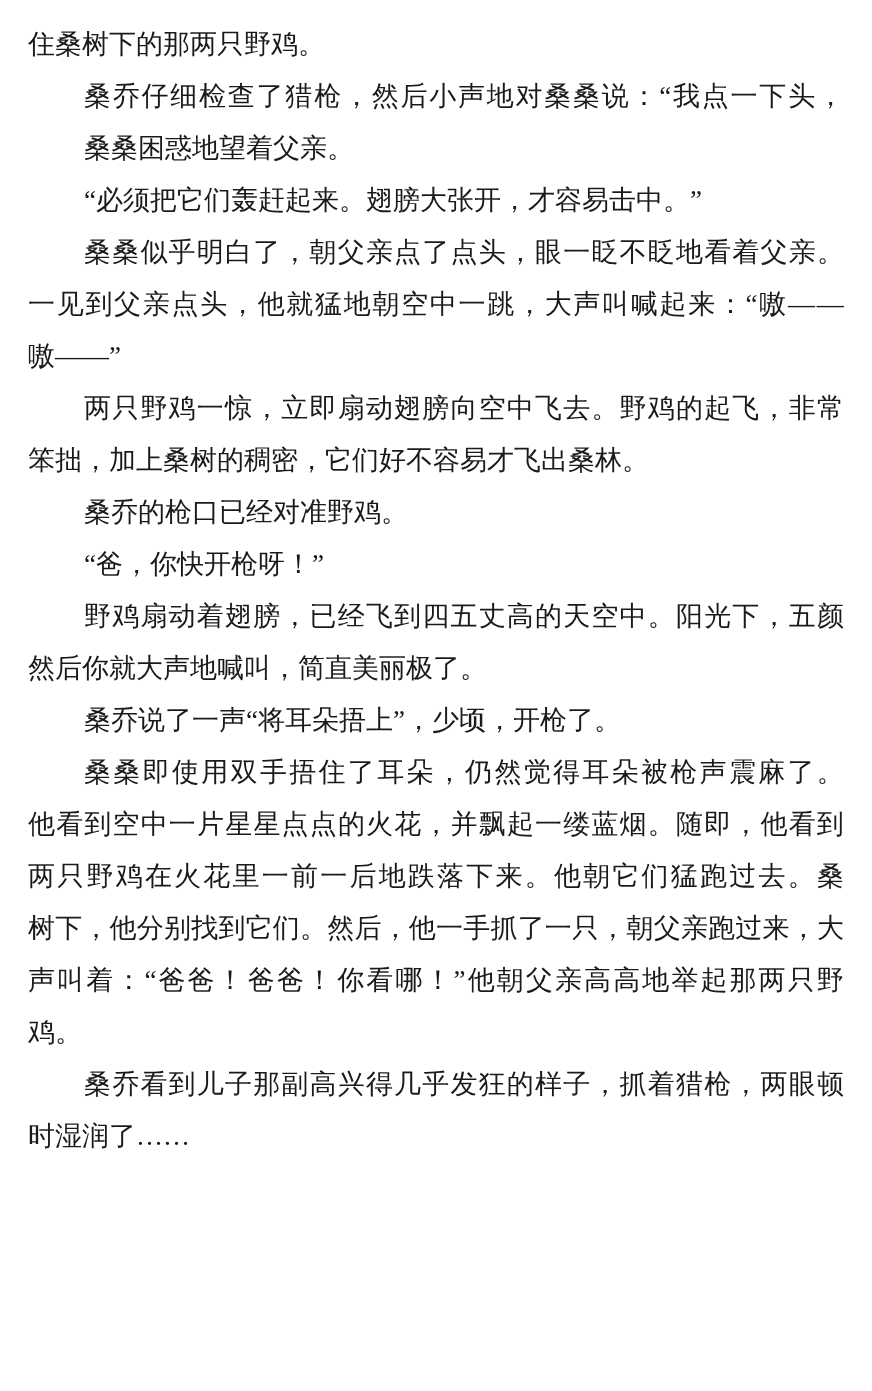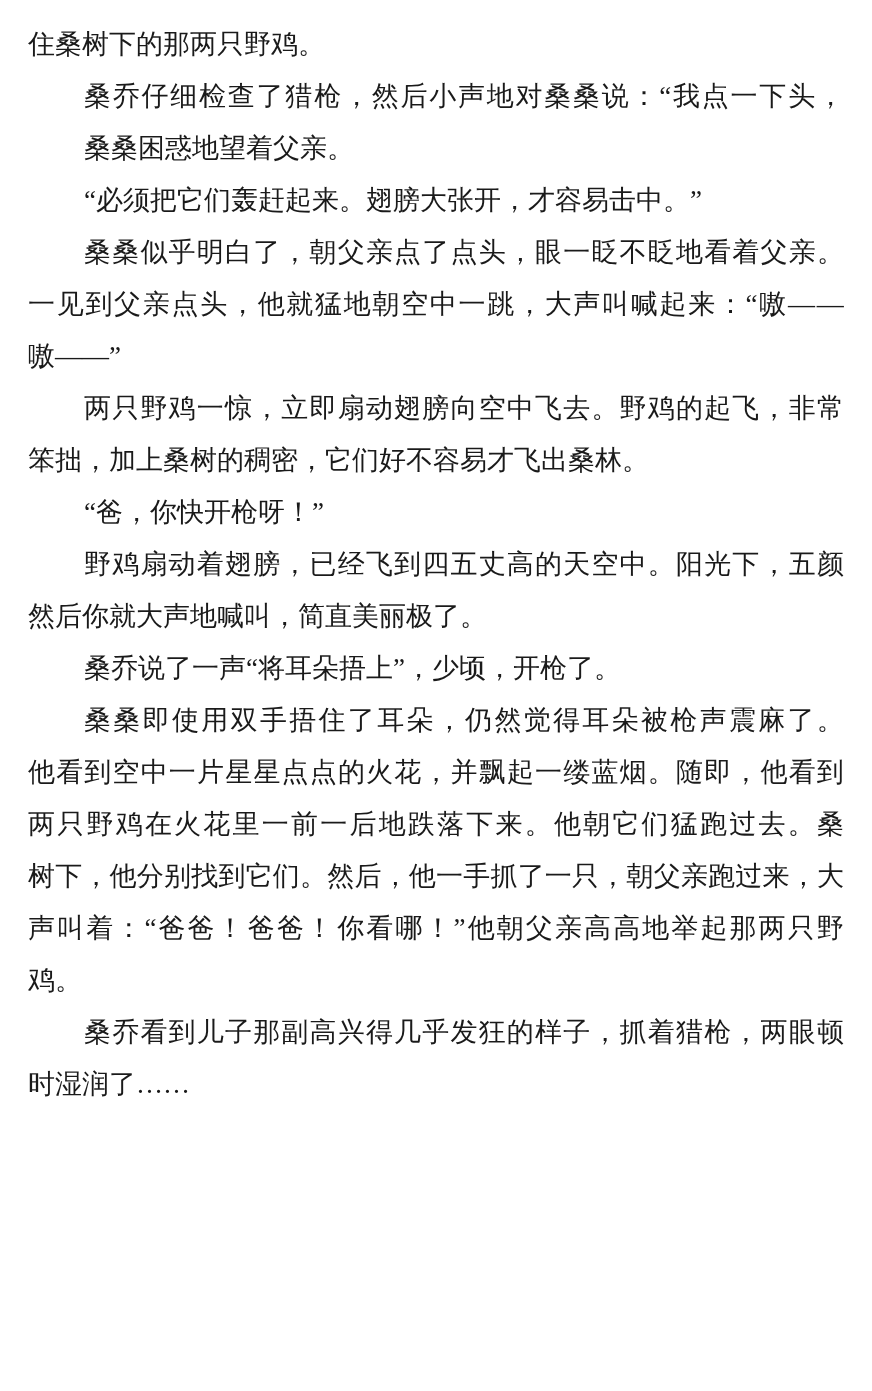--- a/index.html
+++ b/index.html
@@ -150,20 +150,21 @@
       <span class="ch">野</span>
       <span class="ch">鸡</span>
       <span class="ch">的</span>
       <span class="ch">起</span>
       <span class="ch">飞</span>
       <span class="ch">，</span>
       <span class="ch">非</span>
       <span class="ch">常</span>
     </div>
     <div class="line left">笨拙，加上桑树的稠密，它们好不容易才飞出桑林。</div>
+    <div class="line indent left">桑乔的枪口已经对准野鸡。</div>
     <div class="line indent left">“爸，你快开枪呀！”</div>
     <div class="line indent justify">
       <span class="ch">野</span>
       <span class="ch">鸡</span>
       <span class="ch">扇</span>
       <span class="ch">动</span>
       <span class="ch">着</span>
       <span class="ch">翅</span>
       <span class="ch">膀</span>
       <span class="ch">，</span>

